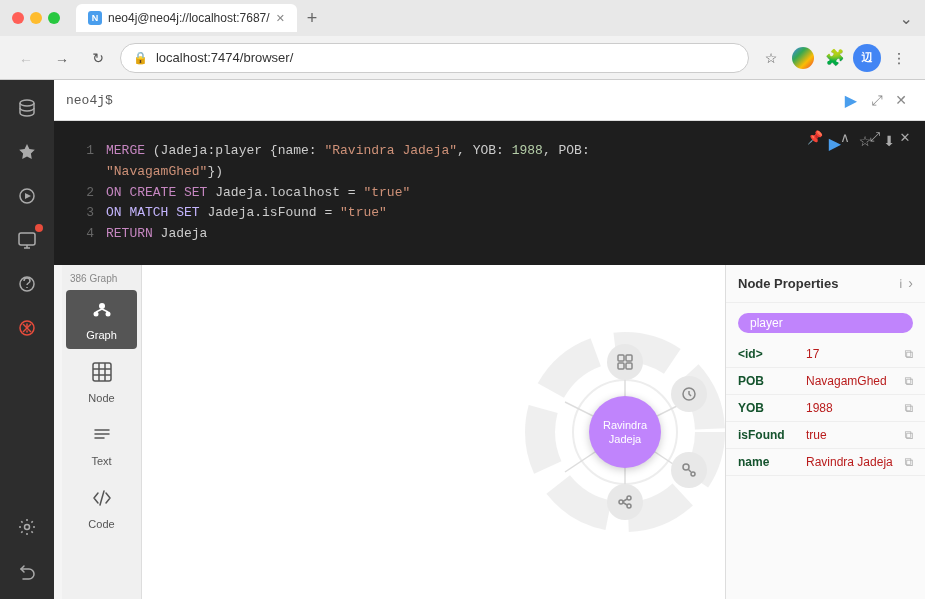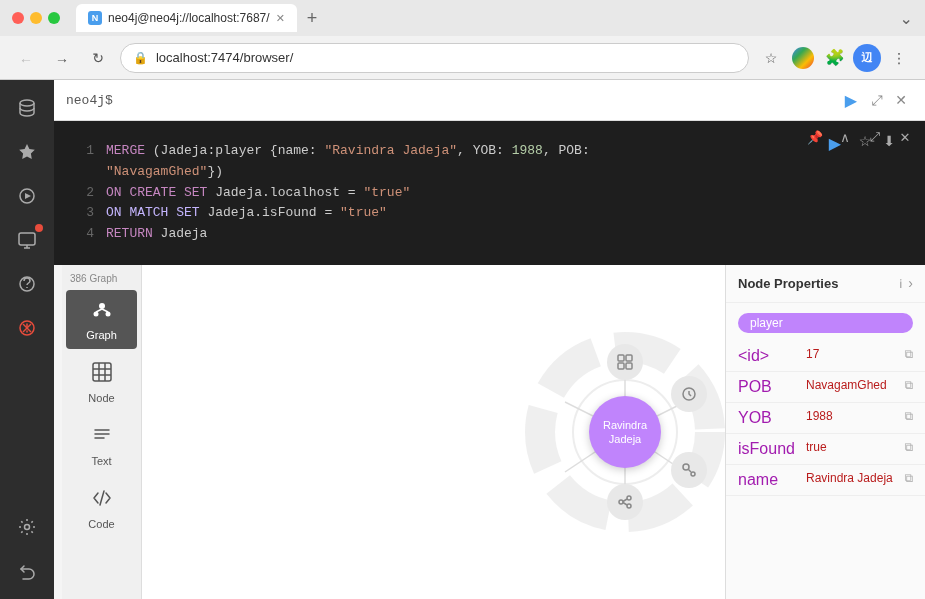--- a/index.html
+++ b/index.html
@@ -396,23 +396,23 @@
       overflow-y: auto;
     }
     .prop-row {
       display: flex;
       align-items: flex-start;
       padding: 6px 12px;
       border-bottom: 1px solid #eee;
       gap: 8px;
     }
     .prop-name {
-      font-size: 16px;
-      font-weight: 400;
-      color: #a21caf;
+      font-size: 12px;
+      font-weight: 700;
+      color: #14532d;
       min-width: 60px;
     }
     .prop-value {
       font-size: 12px;
       color: #b91c1c;
       flex: 1;
       word-break: break-all;
     }
     .prop-copy-btn {
       color: #aaa;

